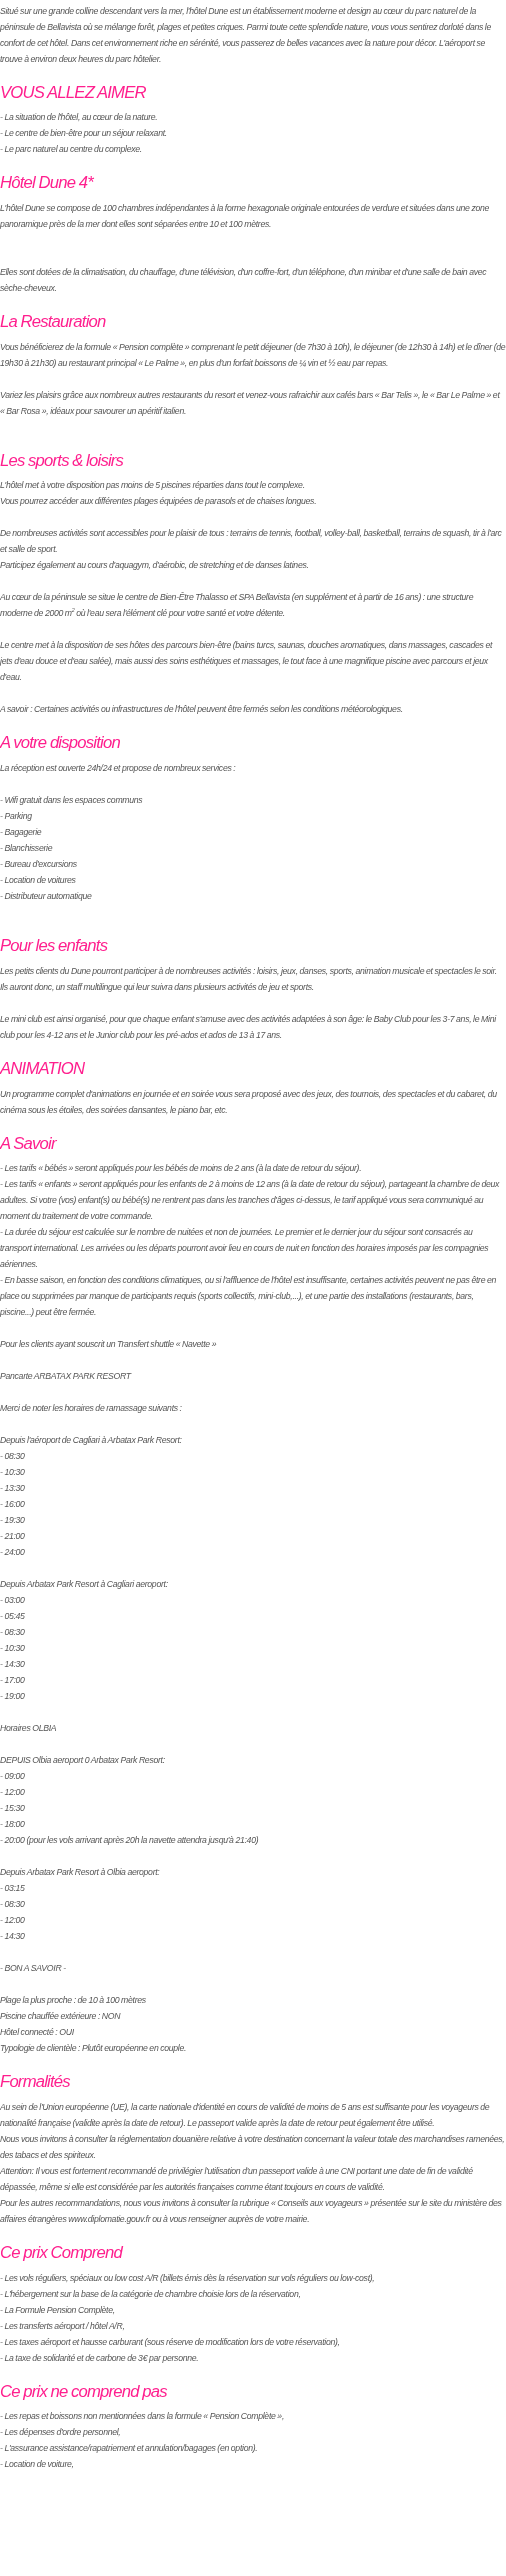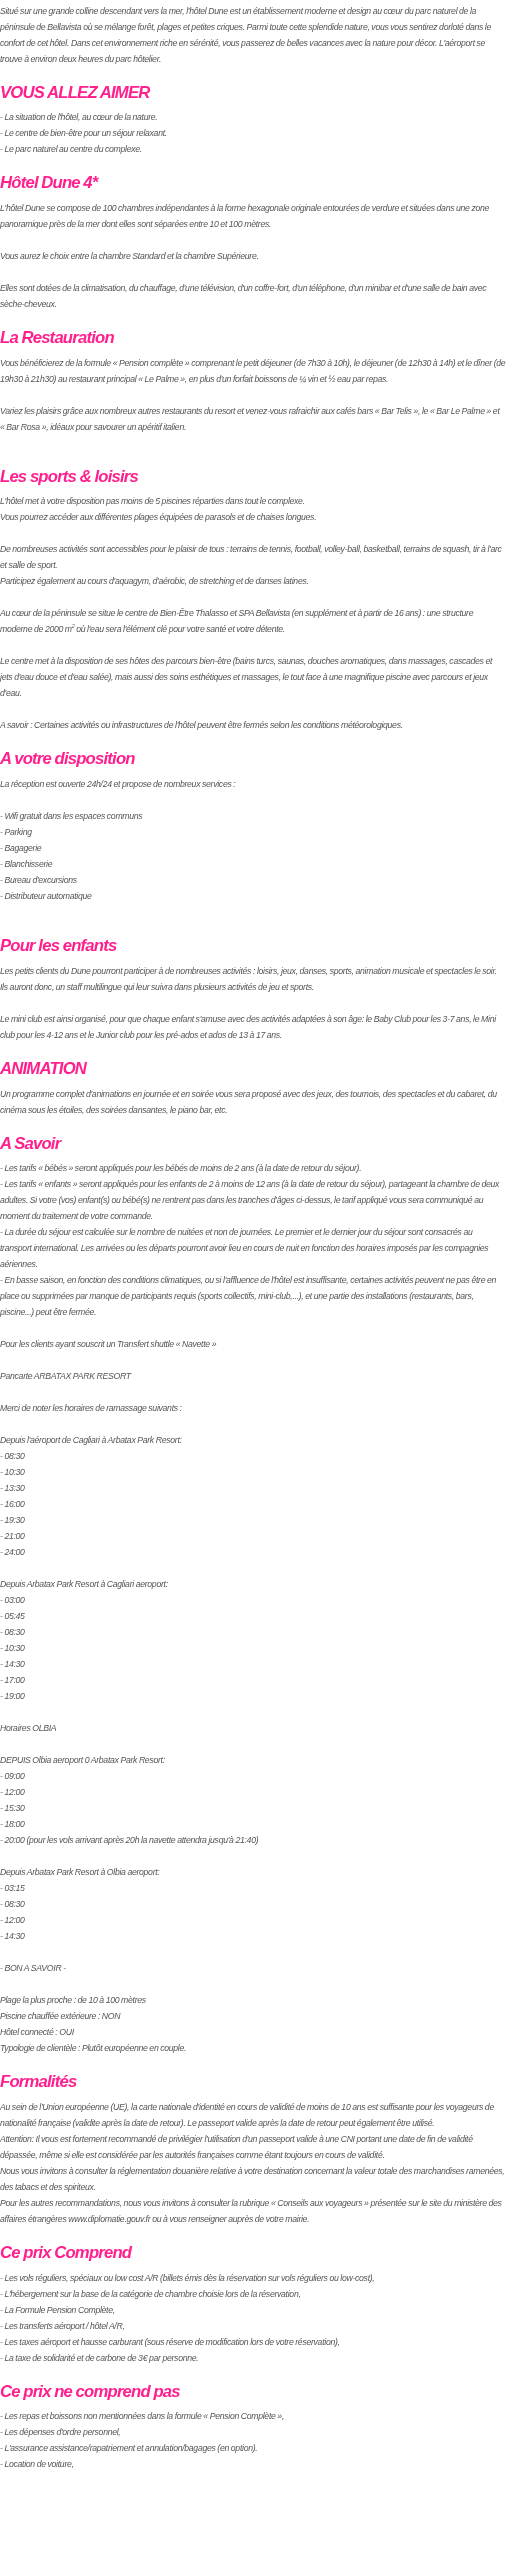--- a/index.html
+++ b/index.html
@@ -13,21 +13,21 @@
     letter-spacing: -0.3px;
     word-spacing: -0.3px;
     padding: 2.7px 1.3px 0 0;
   }
   .page p { margin: 0; }
   .gap { height: 16px; }
   h2.section-title {
     margin: 0;
     font-family: "Liberation Sans", sans-serif;
     font-style: italic;
-    font-weight: bold;
+    font-weight: normal;
     color: #ff1f8e;
     font-size: 16.7px;
     line-height: 20px;
     letter-spacing: -0.8px;
     padding-top: 16px;
     padding-bottom: 6.7px;
   }
   .line { display: block; }
   .link { color: #555555; text-decoration: none; font-style: italic; }
   sup { font-size: 5.3px; line-height: 0; }
@@ -42,21 +42,20 @@
   <h2 class="section-title">VOUS ALLEZ AIMER</h2>
   <div>
     <span class="line">- La situation de l'hôtel, au cœur de la nature.</span>
     <span class="line">- Le centre de bien-être pour un séjour relaxant.</span>
     <span class="line">- Le parc naturel au centre du complexe.</span>
   </div>
 
   <h2 class="section-title">Hôtel Dune 4*</h2>
   <p>L'hôtel Dune se compose de 100 chambres indépendantes à la forme hexagonale originale entourées de verdure et situées dans une zone panoramique près de la mer dont elles sont séparées entre 10 et 100 mètres.</p>
   <div class="gap"></div>
-  <p>Vous aurez le choix entre la chambre Standard et la chambre Supérieure.</p>
   <div class="gap"></div>
   <p>Elles sont dotées de la climatisation, du chauffage, d'une télévision, d'un coffre-fort, d'un téléphone, d'un minibar et d'une salle de bain avec sèche-cheveux.</p>
 
   <h2 class="section-title">La Restauration</h2>
   <p>Vous bénéficierez de la formule « Pension complète » comprenant le petit déjeuner (de 7h30 à 10h), le déjeuner (de 12h30 à 14h) et le dîner (de 19h30 à 21h30) au restaurant principal « Le Palme », en plus d'un forfait boissons de ¼ vin et ½ eau par repas.</p>
   <div class="gap"></div>
   <p>Variez les plaisirs grâce aux nombreux autres restaurants du resort et venez-vous rafraichir aux cafés bars « Bar Telis », le « Bar Le Palme » et « Bar Rosa », idéaux pour savourer un apéritif italien.</p>
 
   <h2 class="section-title" style="padding-top:32px">Les sports &amp; loisirs</h2>
   <span class="line">L'hôtel met à votre disposition pas moins de 5 piscines réparties dans tout le complexe.</span>
@@ -73,20 +72,21 @@
 
   <h2 class="section-title">A votre disposition</h2>
   <p>La réception est ouverte 24h/24 et propose de nombreux services :</p>
   <div class="gap"></div>
   <div>
     <span class="line">- Wifi gratuit dans les espaces communs</span>
     <span class="line">- Parking</span>
     <span class="line">- Bagagerie</span>
     <span class="line">- Blanchisserie</span>
     <span class="line">- Bureau d'excursions</span>
+    <span class="line">- Location de voitures</span>
     <span class="line">- Distributeur automatique</span>
   </div>
   <div class="gap"></div>
 
   <h2 class="section-title">Pour les enfants</h2>
   <p>Les petits clients du Dune pourront participer à de nombreuses activités : loisirs, jeux, danses, sports, animation musicale et spectacles le soir. Ils auront donc, un staff multilingue qui leur suivra dans plusieurs activités de jeu et sports.</p>
   <div class="gap"></div>
   <p>Le mini club est ainsi organisé, pour que chaque enfant s'amuse avec des activités adaptées à son âge: le Baby Club pour les 3-7 ans, le Mini club pour les 4-12 ans et le Junior club pour les pré-ados et ados de 13 à 17 ans.</p>
 
   <h2 class="section-title">ANIMATION</h2>
@@ -151,23 +151,23 @@
   <p>- BON A SAVOIR -</p>
   <div class="gap"></div>
   <div>
     <span class="line">Plage la plus proche : de 10 à 100 mètres</span>
     <span class="line">Piscine chauffée extérieure : NON</span>
     <span class="line">Hôtel connecté : OUI</span>
     <span class="line">Typologie de clientèle : Plutôt européenne en couple.</span>
   </div>
 
   <h2 class="section-title">Formalités</h2>
-  <p>Au sein de l'Union européenne (UE), la carte nationale d'identité en cours de validité de moins de 10 ans est suffisante pour les voyageurs de nationalité française (validite après la date de retour). Le passeport valide après la date de retour peut également être utilisé.</p>
+  <p>Au sein de l'Union européenne (UE), la carte nationale d'identité en cours de validité de moins de 5 ans est suffisante pour les voyageurs de nationalité française (validite après la date de retour). Le passeport valide après la date de retour peut également être utilisé.</p>
+  <p>Nous vous invitons à consulter la réglementation douanière relative à votre destination concernant la valeur totale des marchandises ramenées, des tabacs et des spiriteux.</p>
   <p>Attention: Il vous est fortement recommandé de privilégier l'utilisation d'un passeport valide à une CNI portant une date de fin de validité dépassée, même si elle est considérée par les autorités françaises comme étant toujours en cours de validité.</p>
-  <p>Nous vous invitons à consulter la réglementation douanière relative à votre destination concernant la valeur totale des marchandises ramenées, des tabacs et des spiriteux.</p>
   <p><span>Pour les autres recommandations, nous vous invitons à consulter la rubrique « Conseils aux voyageurs » présentée sur le site du ministère des affaires étrangères </span><a class="link" href="#">www.diplomatie.gouv.fr</a><span> ou à vous renseigner auprès de votre mairie.</span></p>
 
   <h2 class="section-title">Ce prix Comprend</h2>
   <div>
     <span class="line">- Les vols réguliers, spéciaux ou low cost A/R (billets émis dès la réservation sur vols réguliers ou low-cost),</span>
     <span class="line">- L'hébergement sur la base de la catégorie de chambre choisie lors de la réservation,</span>
     <span class="line">- La Formule Pension Complète,</span>
     <span class="line">- Les transferts aéroport / hôtel A/R,</span>
     <span class="line">- Les taxes aéroport et hausse carburant (sous réserve de modification lors de votre réservation),</span>
     <span class="line">- La taxe de solidarité et de carbone de 3€ par personne.</span>

